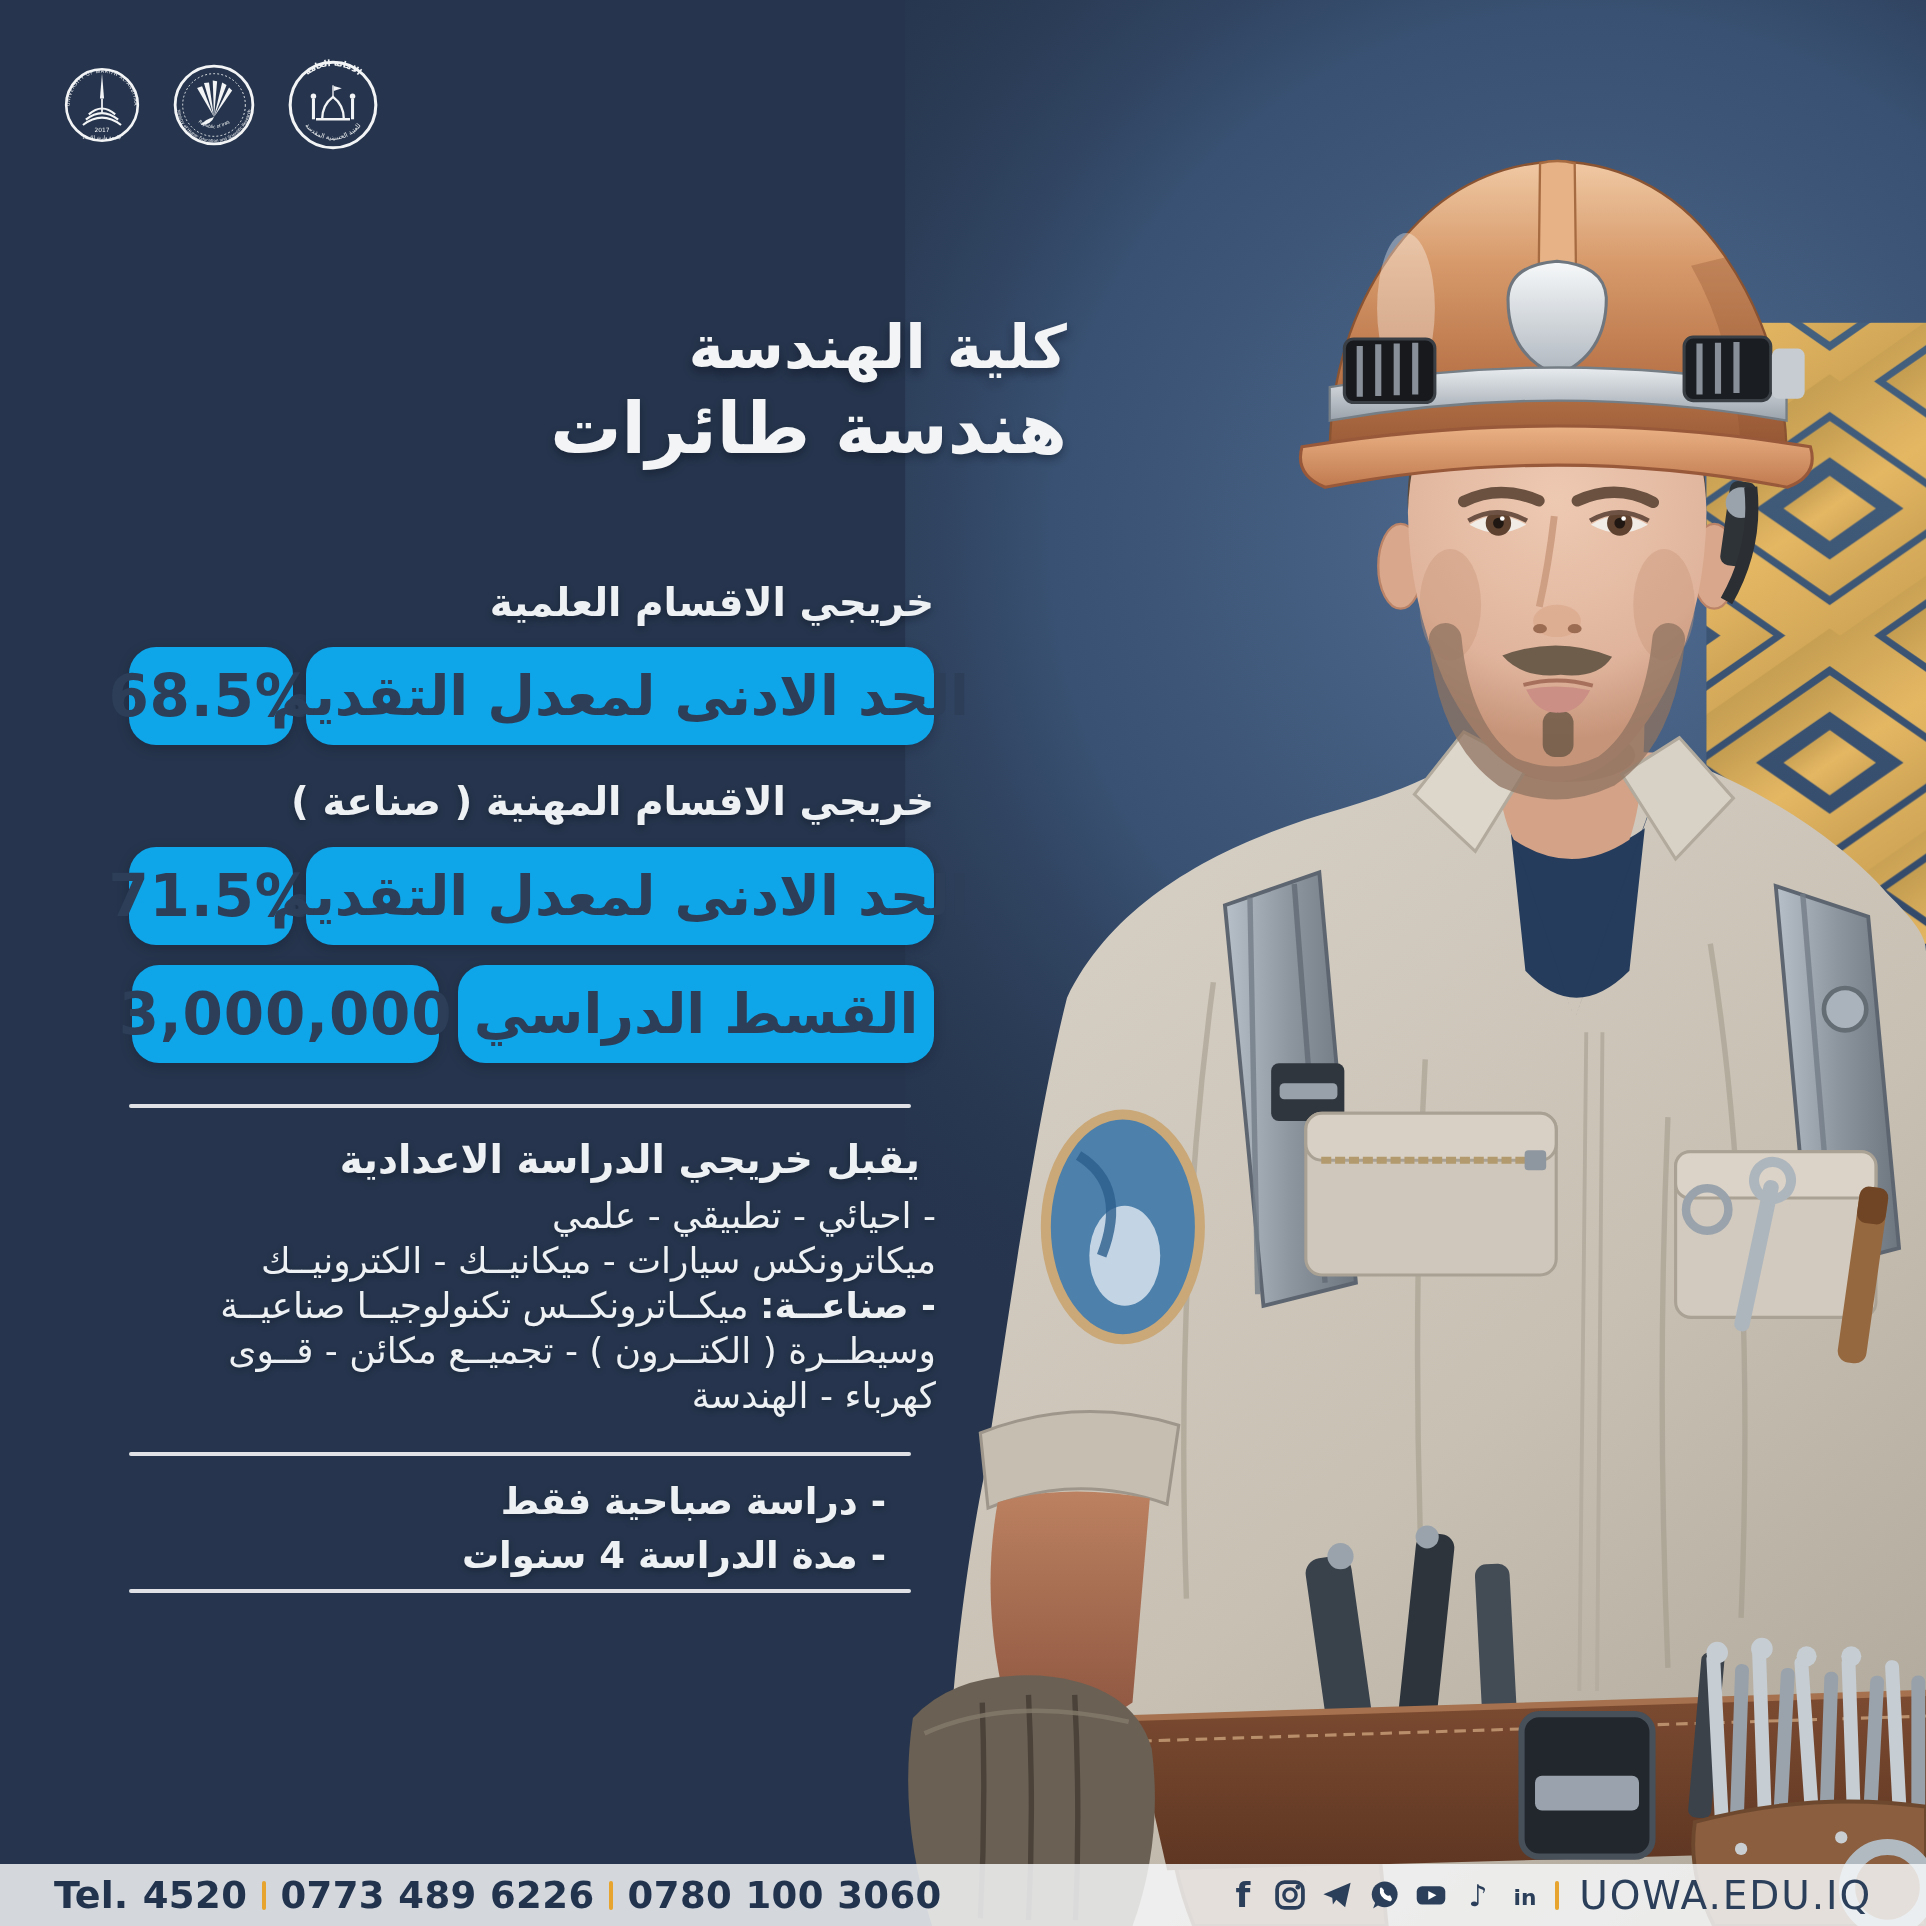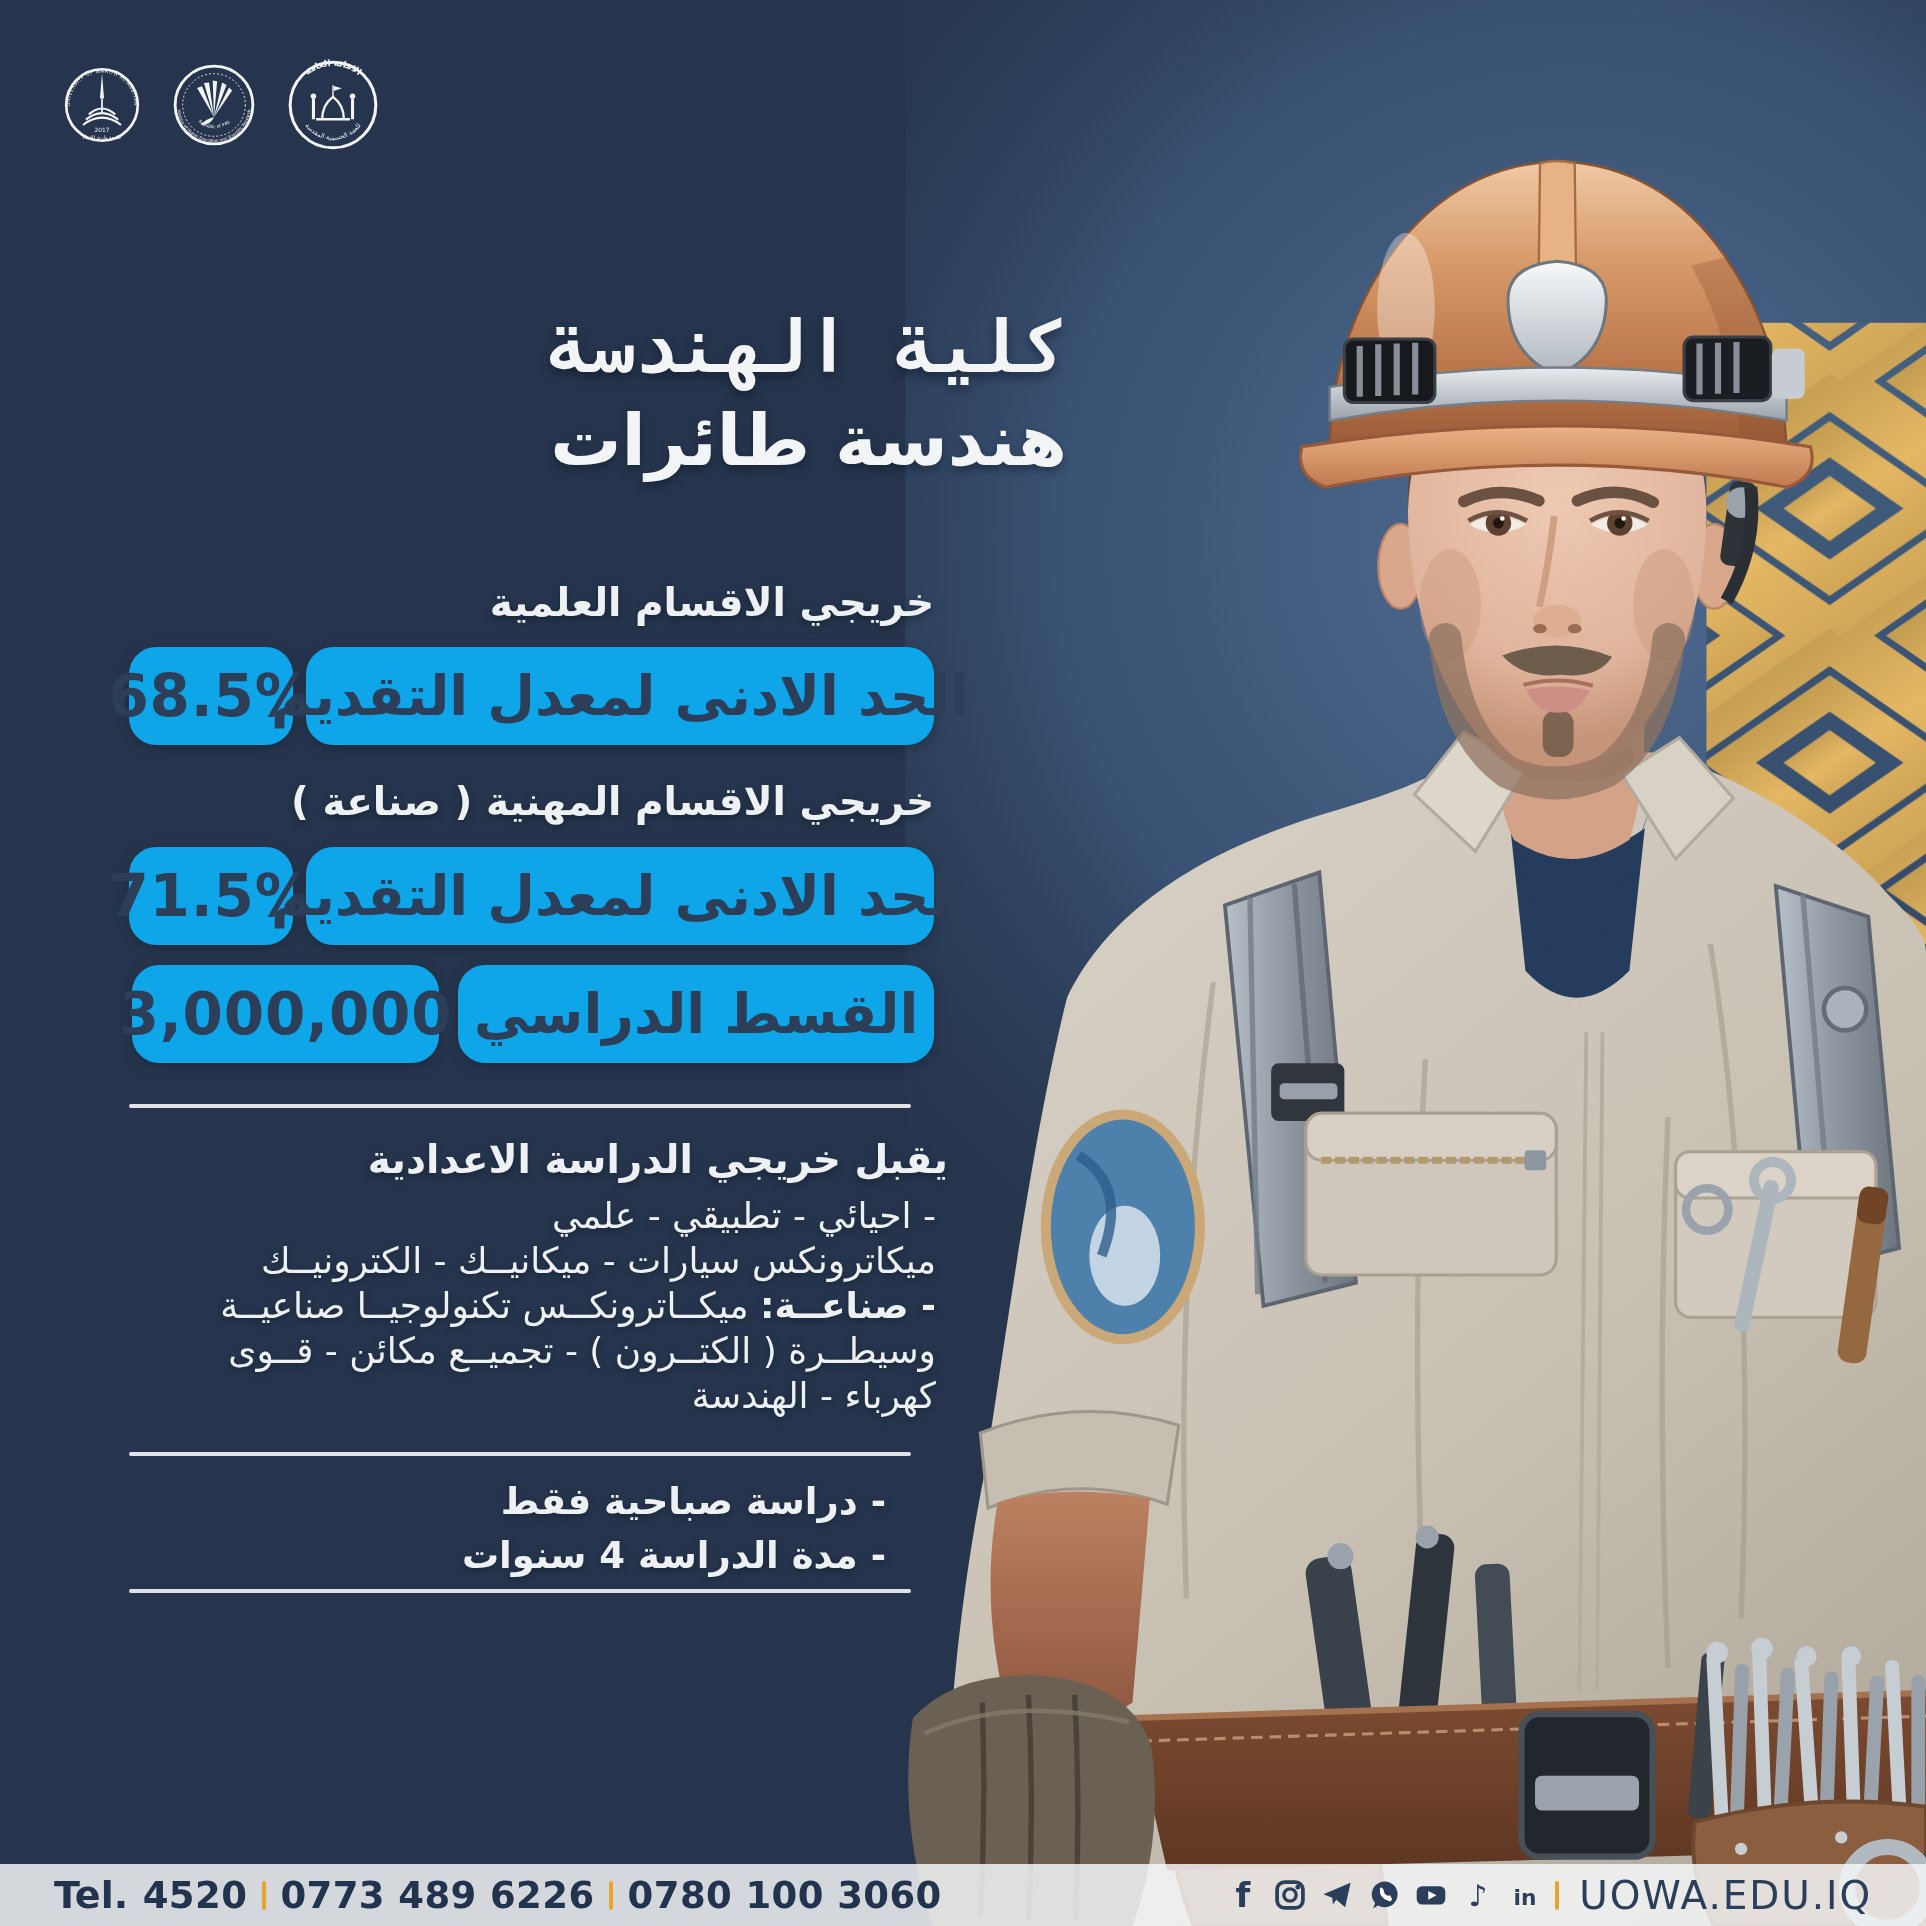--- a/index.html
+++ b/index.html
@@ -3,39 +3,39 @@
 <meta charset="utf-8">
 <style>
   html,body{margin:0;padding:0;}
   body{width:1926px;height:1926px;background:#26354d;font-family:"DejaVu Sans","Liberation Sans",sans-serif;}
   .page{position:relative;width:1926px;height:1926px;overflow:hidden;background:#26354d;}
   #scene{position:absolute;inset:0;z-index:1;}
   .content{position:absolute;inset:0;z-index:2;}
   .logo-row{position:absolute;top:54px;left:58px;display:flex;align-items:center;gap:21px;}
   .logo-row svg{display:block;}
   .title-block{position:absolute;top:316px;right:859px;text-align:right;direction:rtl;color:#f2f4f6;}
-  .title{font-size:72px;font-weight:700;line-height:1.05;text-shadow:0 4.6px 10px rgba(8,14,26,.45);white-space:nowrap;font-family:Liberation Mono, monospace;}
+  .title{font-size:60px;font-weight:700;line-height:1.05;text-shadow:0 4.6px 10px rgba(8,14,26,.45);white-space:nowrap;}
   .subtitle{font-size:71px;font-weight:700;line-height:1.1;margin-top:10.8px;text-shadow:0 3.9px 8.5px rgba(8,14,26,.4);white-space:nowrap;}
   .sec-label{position:absolute;right:992px;text-align:right;direction:rtl;color:#eef1f4;font-size:39px;font-weight:700;white-space:nowrap;text-shadow:0 3.1px 7px rgba(8,14,26,.4);}
   .lbl1{top:580px;}
   .lbl2{top:779px;}
   .box{position:absolute;background:#0ea5e9;border-radius:27px;display:flex;align-items:center;justify-content:center;color:#2c3e58;box-shadow:0 3.9px 11.6px rgba(10,16,30,.25);}
   .box .txt{font-size:55px;font-weight:700;direction:rtl;white-space:nowrap;}
   .box .val{font-size:58px;font-weight:700;letter-spacing:0.8px;white-space:nowrap;}
   .r1l{left:129px;top:647px;width:164px;height:98px;}
   .r1r{left:306px;top:647px;width:628px;height:98px;}
   .r2l{left:129px;top:847px;width:164px;height:98px;}
   .r2r{left:306px;top:847px;width:628px;height:98px;}
   .r3l{left:132px;top:965px;width:307px;height:98px;}
   .r3r{left:458px;top:965px;width:476px;height:98px;}
   .divider{position:absolute;left:129px;width:782px;height:3.5px;background:#e9ebee;border-radius:1.9px;opacity:.95;}
   .dv1{top:1104px;}
   .dv2{top:1452px;}
   .dv3{top:1589px;}
-  .intro{position:absolute;top:1137px;right:978px;text-align:right;direction:rtl;color:#eef1f4;font-size:39px;font-weight:700;white-space:nowrap;text-shadow:0 3.1px 7px rgba(8,14,26,.4);}
+  .intro{position:absolute;top:1137px;right:1006px;text-align:right;direction:rtl;color:#eef1f4;font-size:39px;font-weight:700;white-space:nowrap;text-shadow:0 3.1px 7px rgba(8,14,26,.4);}
   .lines{position:absolute;top:1193px;right:990px;text-align:right;direction:rtl;color:#eef1f4;font-size:36px;font-weight:500;line-height:45px;white-space:nowrap;text-shadow:0 2.3px 6.2px rgba(8,14,26,.4);}
   .lines .b{font-weight:700;}
   .notes{position:absolute;top:1475px;right:1040px;text-align:right;direction:rtl;color:#eef1f4;font-size:37px;font-weight:600;line-height:54px;white-space:nowrap;text-shadow:0 2.3px 6.2px rgba(8,14,26,.4);}
   .bottom-bar{position:absolute;left:0;bottom:0;width:1926px;height:62px;background:rgba(246,248,249,.84);z-index:3;display:flex;align-items:center;justify-content:space-between;}
   .tel-group{display:flex;align-items:center;gap:14.6px;padding-left:54px;color:#22334e;}
   .tel-group .tl{font-size:38px;font-weight:700;}
   .tel-group .num{font-size:37px;font-weight:600;letter-spacing:0.4px;}
   .gold-sep{width:3.9px;height:29px;background:#e7a52f;border-radius:1.9px;}
   .right-group{display:flex;align-items:center;gap:13px;padding-right:54px;}
   .right-group svg{display:block;}

